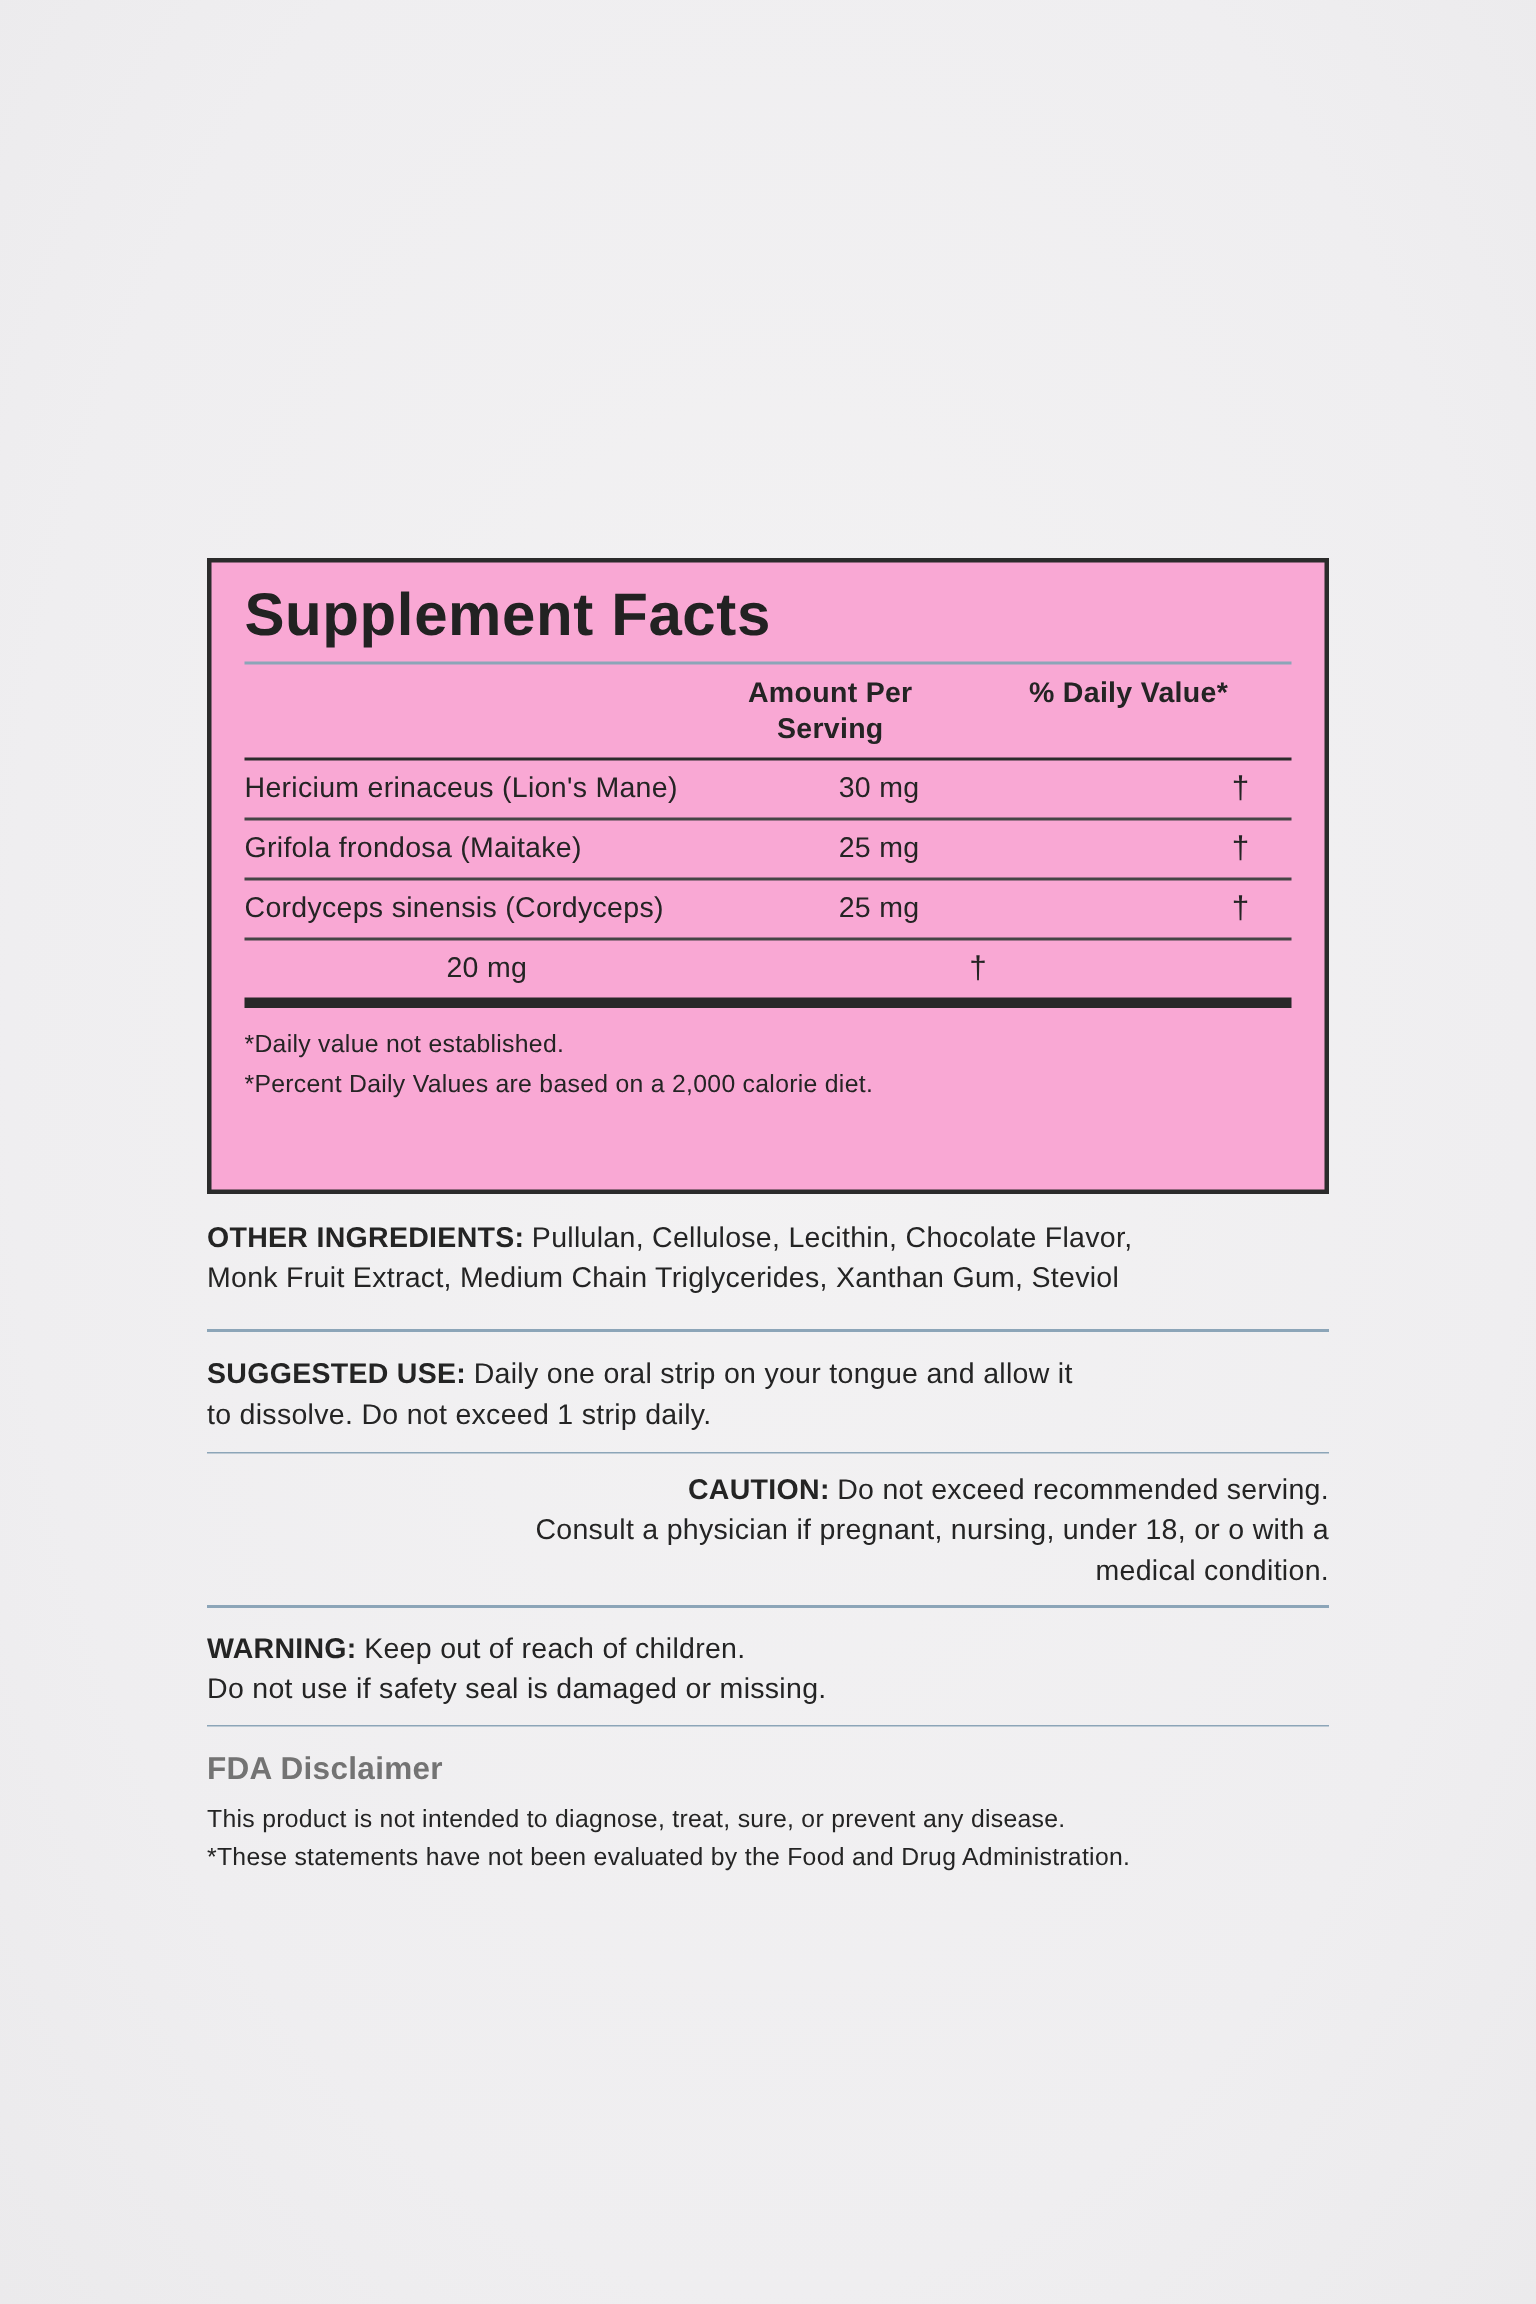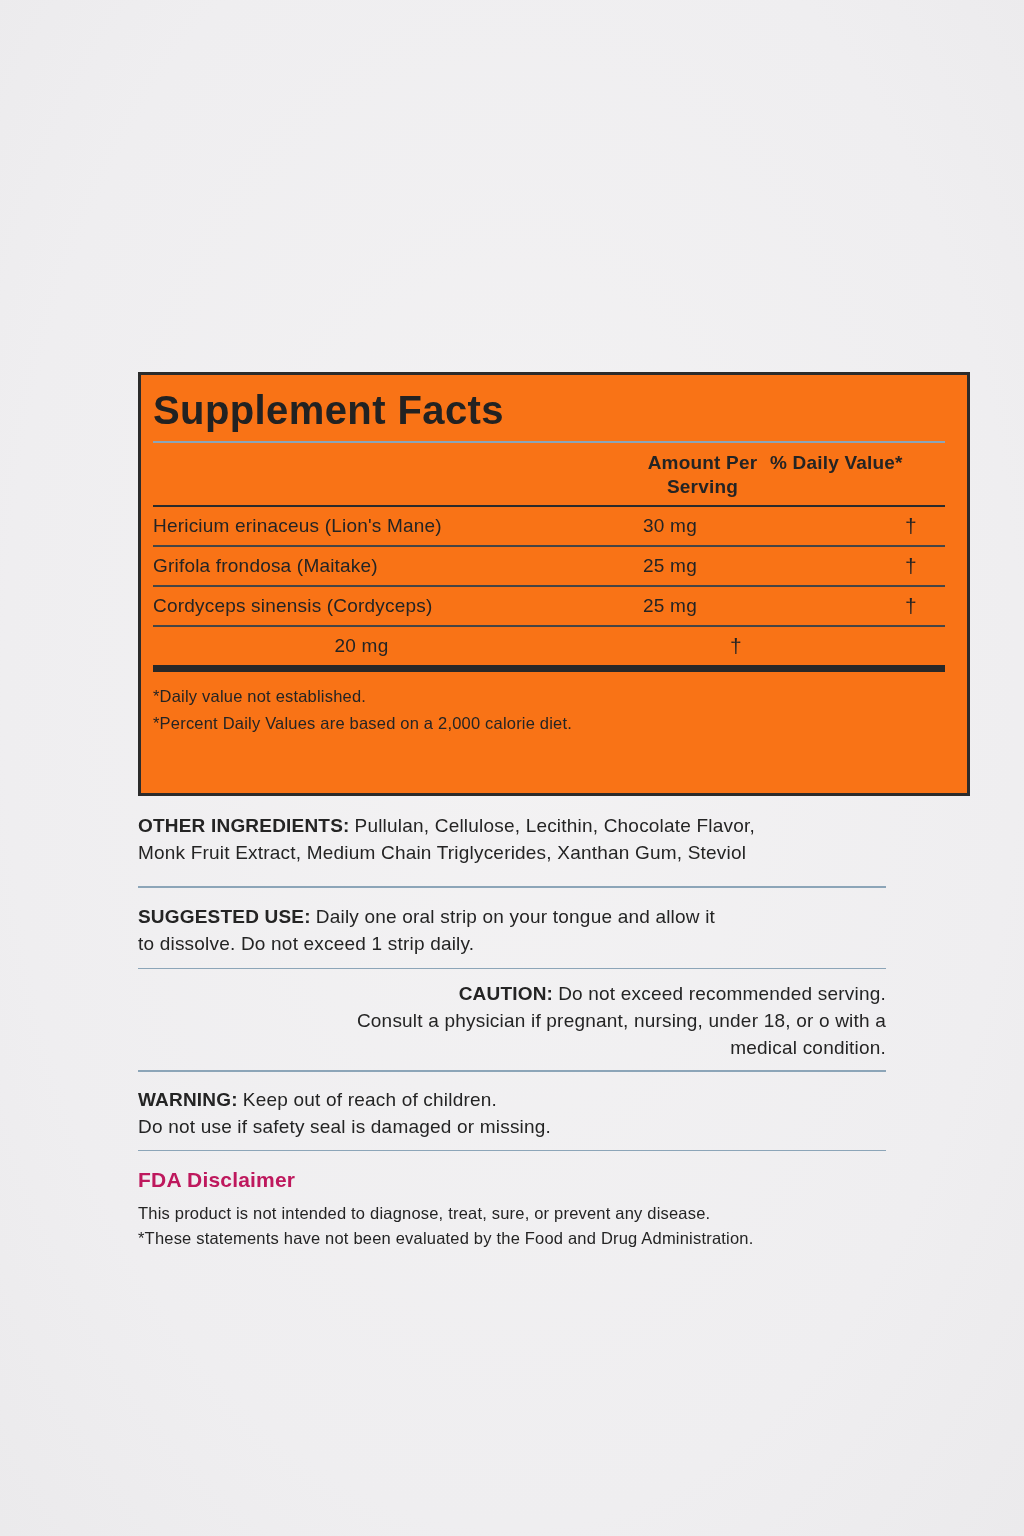--- a/index.html
+++ b/index.html
@@ -7,37 +7,37 @@
     width:1024px;height:1536px;position:relative;
     background:#f1f0f1;
     background-image:radial-gradient(ellipse at 50% 45%, #f3f2f3 0%, #efeef0 70%, #ebeaec 100%);
     font-family:"Liberation Sans", sans-serif;
     color:#242424;
     letter-spacing:0.2px;
     overflow:hidden;
   }
   
   .panel{
-    position:absolute;left:138px;top:372px;width:832px;height:424px;
-    box-sizing:border-box;border:3px solid #2b2b2b;background:#f97316;
-    padding:12px 22px 0 12px;
+    position:absolute;left:138px;top:372px;width:748px;height:424px;
+    box-sizing:border-box;border:3px solid #2b2b2b;background:#f9a8d4;
+    padding:12px 22px 0 22px;
   }
   .sf-title{
     margin:0;font-size:40px;line-height:46px;font-weight:bold;color:#222;
     letter-spacing:0.4px;
   }
   .serving p{margin:0;font-size:19px;line-height:27px;}
   .serving{margin-top:4px;}
   .rule-blue{height:2px;background:#8ca5b8;border:none;}
   .panel .rule-blue{margin-top:8px;}
   .tbl-head{
     display:grid;grid-template-columns:1fr 200px 175px;
     padding:8px 0 6px 0;border-bottom:2.5px solid #2b2b2b;
   }
-  .tbl-head .col-amt{display:flex;justify-content:flex-end;}
+  .tbl-head .col-amt{display:flex;justify-content:flex-start;}
   .tbl-head .col-amt span{
     display:block;width:135px;text-align:center;
     font-weight:bold;font-size:19px;line-height:24px;
   }
   .tbl-head .col-dv{
     text-align:left;font-weight:bold;font-size:19px;line-height:24px;
   }
   .tbl-row{
     display:grid;grid-template-columns:1fr 200px 175px;
     align-items:center;padding:5px 0 6px 0;
@@ -54,21 +54,21 @@
   .sections p{margin:0;font-size:19px;line-height:27px;}
   .sec-label{font-weight:bold;margin-right:5px;}
   .sections .rule-blue{height:1.5px;}
   .rule-oi{margin-top:20px;}
   .sec-su{margin-top:15px;}
   .rule-su{margin-top:11px;}
   .sec-ca{margin-top:11px;text-align:right;}
   .rule-ca{margin-top:9px;}
   .sec-wa{margin-top:14px;}
   .rule-wa{margin-top:10px;}
-  .fda-heading{margin:0;margin-top:16px;font-size:21px;line-height:26px;font-weight:bold;color:#be185d;}
+  .fda-heading{margin:0;margin-top:16px;font-size:21px;line-height:26px;font-weight:bold;color:#737373;}
   .fda-text{margin-top:8px;}
   .fda-text p{font-size:16.5px;line-height:25px;}
 </style>
 </head>
 <body>
 
 <div class="panel">
   <h1 class="sf-title">Supplement Facts</h1>
 
 

